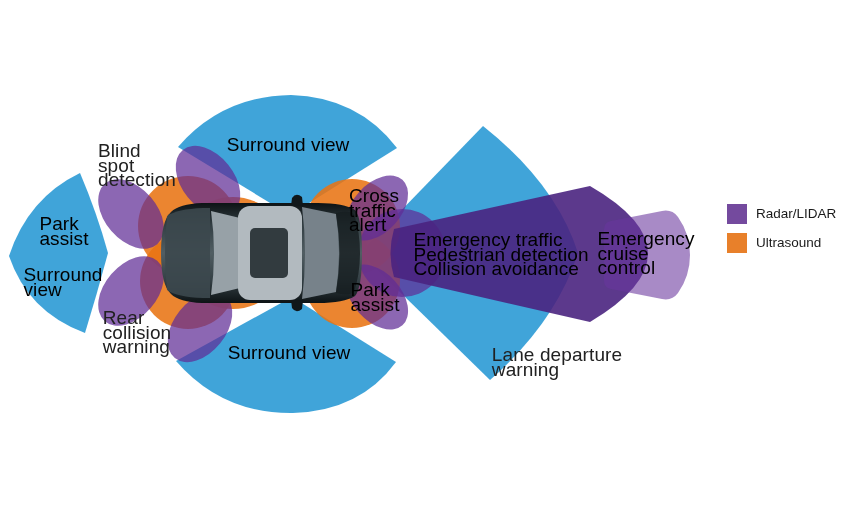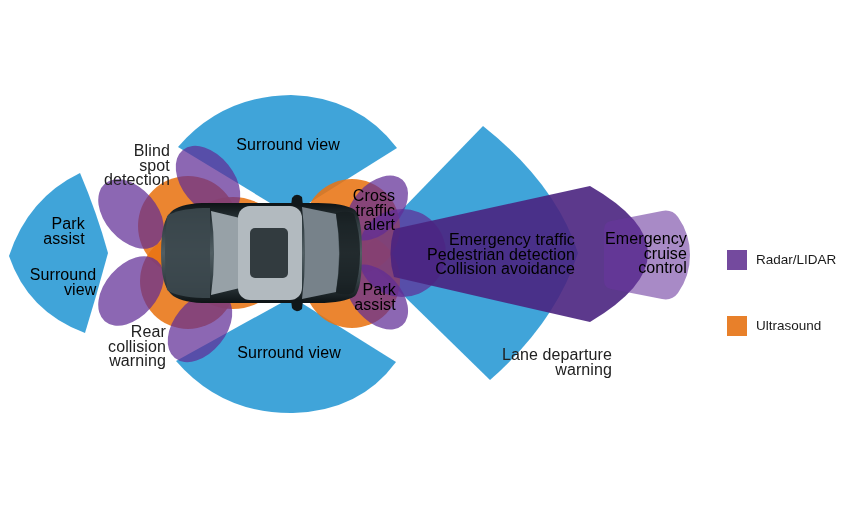--- a/index.html
+++ b/index.html
@@ -3,27 +3,27 @@
 <meta charset="utf-8">
 <style>
   html,body{margin:0;padding:0;background:#ffffff;}
   .stage{
     position:relative;width:850px;height:510px;background:#ffffff;overflow:hidden;
     font-family:"Liberation Sans", sans-serif;
   }
   .stage svg{position:absolute;left:0;top:0;}
   .lbl{
     position:absolute;transform:translateX(-50%);
-    text-align:right;white-space:pre-line;
-    font-size:16px;line-height:14.6px;letter-spacing:0.1px;
+    text-align:left;white-space:pre-line;
+    font-size:19px;line-height:14.6px;letter-spacing:0.1px;
   }
   .lbl.light{color:#000000;}
   .lbl.dark{color:#212121;}
   .legend{position:absolute;left:727px;top:204px;}
-  .legend-row{display:flex;align-items:center;margin-bottom:9px;margin-top:46px;}
+  .legend-row{display:flex;align-items:center;margin-bottom:9px;}
   .legend-swatch{width:20px;height:20px;flex:0 0 20px;margin-right:9px;}
   .legend-label{font-size:13.5px;color:#1a1a1a;line-height:20px;}
 </style>
 </head>
 <body>
 
 <div class="stage">
 
   <svg width="850" height="510" viewBox="0 0 850 510">
     <defs>
@@ -91,21 +91,21 @@
   <div class="lbl light" style="left:63px;top:268px">Surround
 view</div>
   <div class="lbl light" style="left:501px;top:233px">Emergency traffic
 Pedestrian detection
 Collision avoidance</div>
   <div class="lbl light" style="left:646px;top:232px">Emergency
 cruise
 control</div>
   <div class="lbl light" style="left:375px;top:283px">Park
 assist</div>
-  <div class="lbl dark" style="left:137px;top:325px">Rear
+  <div class="lbl dark" style="left:137px;top:311px">Rear
 collision
 warning</div>
   <div class="lbl light" style="left:289px;top:346px">Surround view</div>
   <div class="lbl dark" style="left:557px;top:348px">Lane departure
 warning</div>
 
   <div class="legend">
     <div class="legend-row">
       <span class="legend-swatch" style="background-color: rgb(116, 74, 158);"></span>
       <span class="legend-label">Radar/LIDAR</span>

